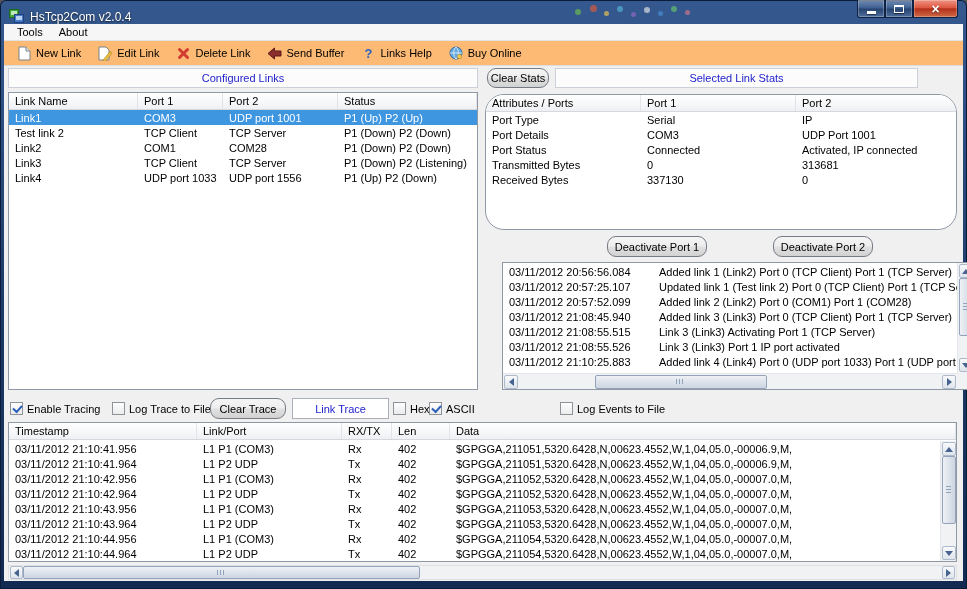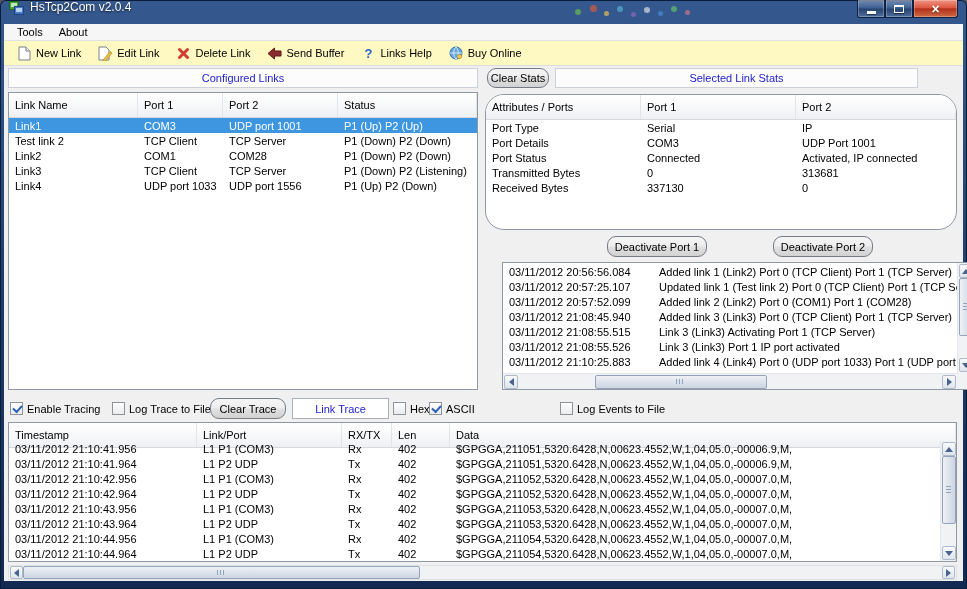--- a/index.html
+++ b/index.html
@@ -5,21 +5,21 @@
   * { box-sizing:border-box; margin:0; padding:0; }
   html,body { background:#555; }
   body { font-family:"Liberation Sans", sans-serif; font-size:11px; color:#000; }
 
   .window { position:relative; width:967px; height:589px; margin:0 auto;
     background:linear-gradient(#35598f,#1b3966 55%,#122a52);
     border-radius:6px 6px 0 0; overflow:hidden; box-shadow:0 0 0 1px #0a1c3a inset; }
 
   
   .titlebar { position:absolute; top:0; left:0; right:0; height:24px;
-    display:flex; align-items:flex-start; padding:0 8px; gap:6px; }
+    display:flex; align-items:flex-end; padding:0 8px; gap:6px; }
   .title-text { color:#fff; font-size:12px; text-shadow:0 1px 2px rgba(0,0,0,.75); }
   .reflections { position:absolute; left:0; top:0; right:0; bottom:0; pointer-events:none; }
   .dot { position:absolute; border-radius:50%; opacity:.65; }
   .win-controls { position:absolute; right:9px; top:0; display:flex; }
   .win-btn { height:18px; width:28px; border:1px solid #0e2142; border-top:none;
     background:linear-gradient(rgba(255,255,255,.30),rgba(255,255,255,.08) 42%,rgba(8,18,40,.28) 55%,rgba(255,255,255,.14));
     display:flex; align-items:center; justify-content:center; box-shadow:inset 0 0 0 1px rgba(255,255,255,.25); }
   .win-btn.min { border-radius:0 0 0 3px; }
   .win-btn.close { width:45px; border-radius:0 0 3px 0;
     background:linear-gradient(#ef9484,#dd5740 45%,#b3301a 52%,#d06a45); }
@@ -27,32 +27,32 @@
   .glyph-max { width:10px; height:8px; border:1px solid #fff; border-top:2px solid #fff; box-shadow:0 1px 1px rgba(0,0,0,.5); }
   .glyph-close { color:#fff; font-size:14px; font-weight:bold; line-height:16px; text-shadow:0 1px 1px rgba(0,0,0,.55); }
 
   
   .client { position:absolute; top:24px; left:4px; right:4px; bottom:8px; background:#f0f0f0; }
 
   .menubar { position:absolute; top:0; left:0; right:0; height:17px; background:#f6f6f6;
     border-bottom:1px solid #e2e2e2; display:flex; align-items:center; padding-left:5px; }
   .menu-item { padding:1px 8px; }
 
-  .toolbar { position:absolute; top:17px; left:0; right:0; height:25px; background:#fef9c3;
+  .toolbar { position:absolute; top:17px; left:0; right:0; height:25px; background:#fdba74;
     border-bottom:1px solid #dcdcdc; display:flex; align-items:center; padding-left:6px; gap:2px; }
   .tb-btn { display:flex; align-items:center; gap:4px; padding:2px 7px 2px 5px; border:1px solid transparent; border-radius:2px; }
   .tb-icon { display:flex; align-items:center; justify-content:center; width:16px; height:16px; }
   .help-q { color:#2b62c4; font-weight:bold; font-size:13px; }
 
   .strip { position:absolute; background:#fcfcfc; border:1px solid #ccd1d9;
     display:flex; align-items:center; justify-content:center; color:#2323cc; }
 
   .panel { position:absolute; background:#fff; border:1px solid #8f98a5; overflow:hidden; }
 
-  .hdr { display:flex; height:25px; background:linear-gradient(#ffffff,#f6f7f9 60%,#eef0f3);
+  .hdr { display:flex; height:17px; background:linear-gradient(#ffffff,#f6f7f9 60%,#eef0f3);
     border-bottom:1px solid #d5d8dd; }
   .hcell { display:flex; align-items:center; padding-left:6px; border-right:1px solid #e2e4e8;
     white-space:nowrap; overflow:hidden; }
   .row { display:flex; height:15px; align-items:center; }
   .cell { padding-left:6px; white-space:nowrap; overflow:hidden; }
 
   
   .lc1 { width:129px; } .lc2 { width:85px; } .lc3 { width:115px; } .lc4 { flex:1; }
   .lrow.on { background:#3e96e1; color:#fff; }
 

